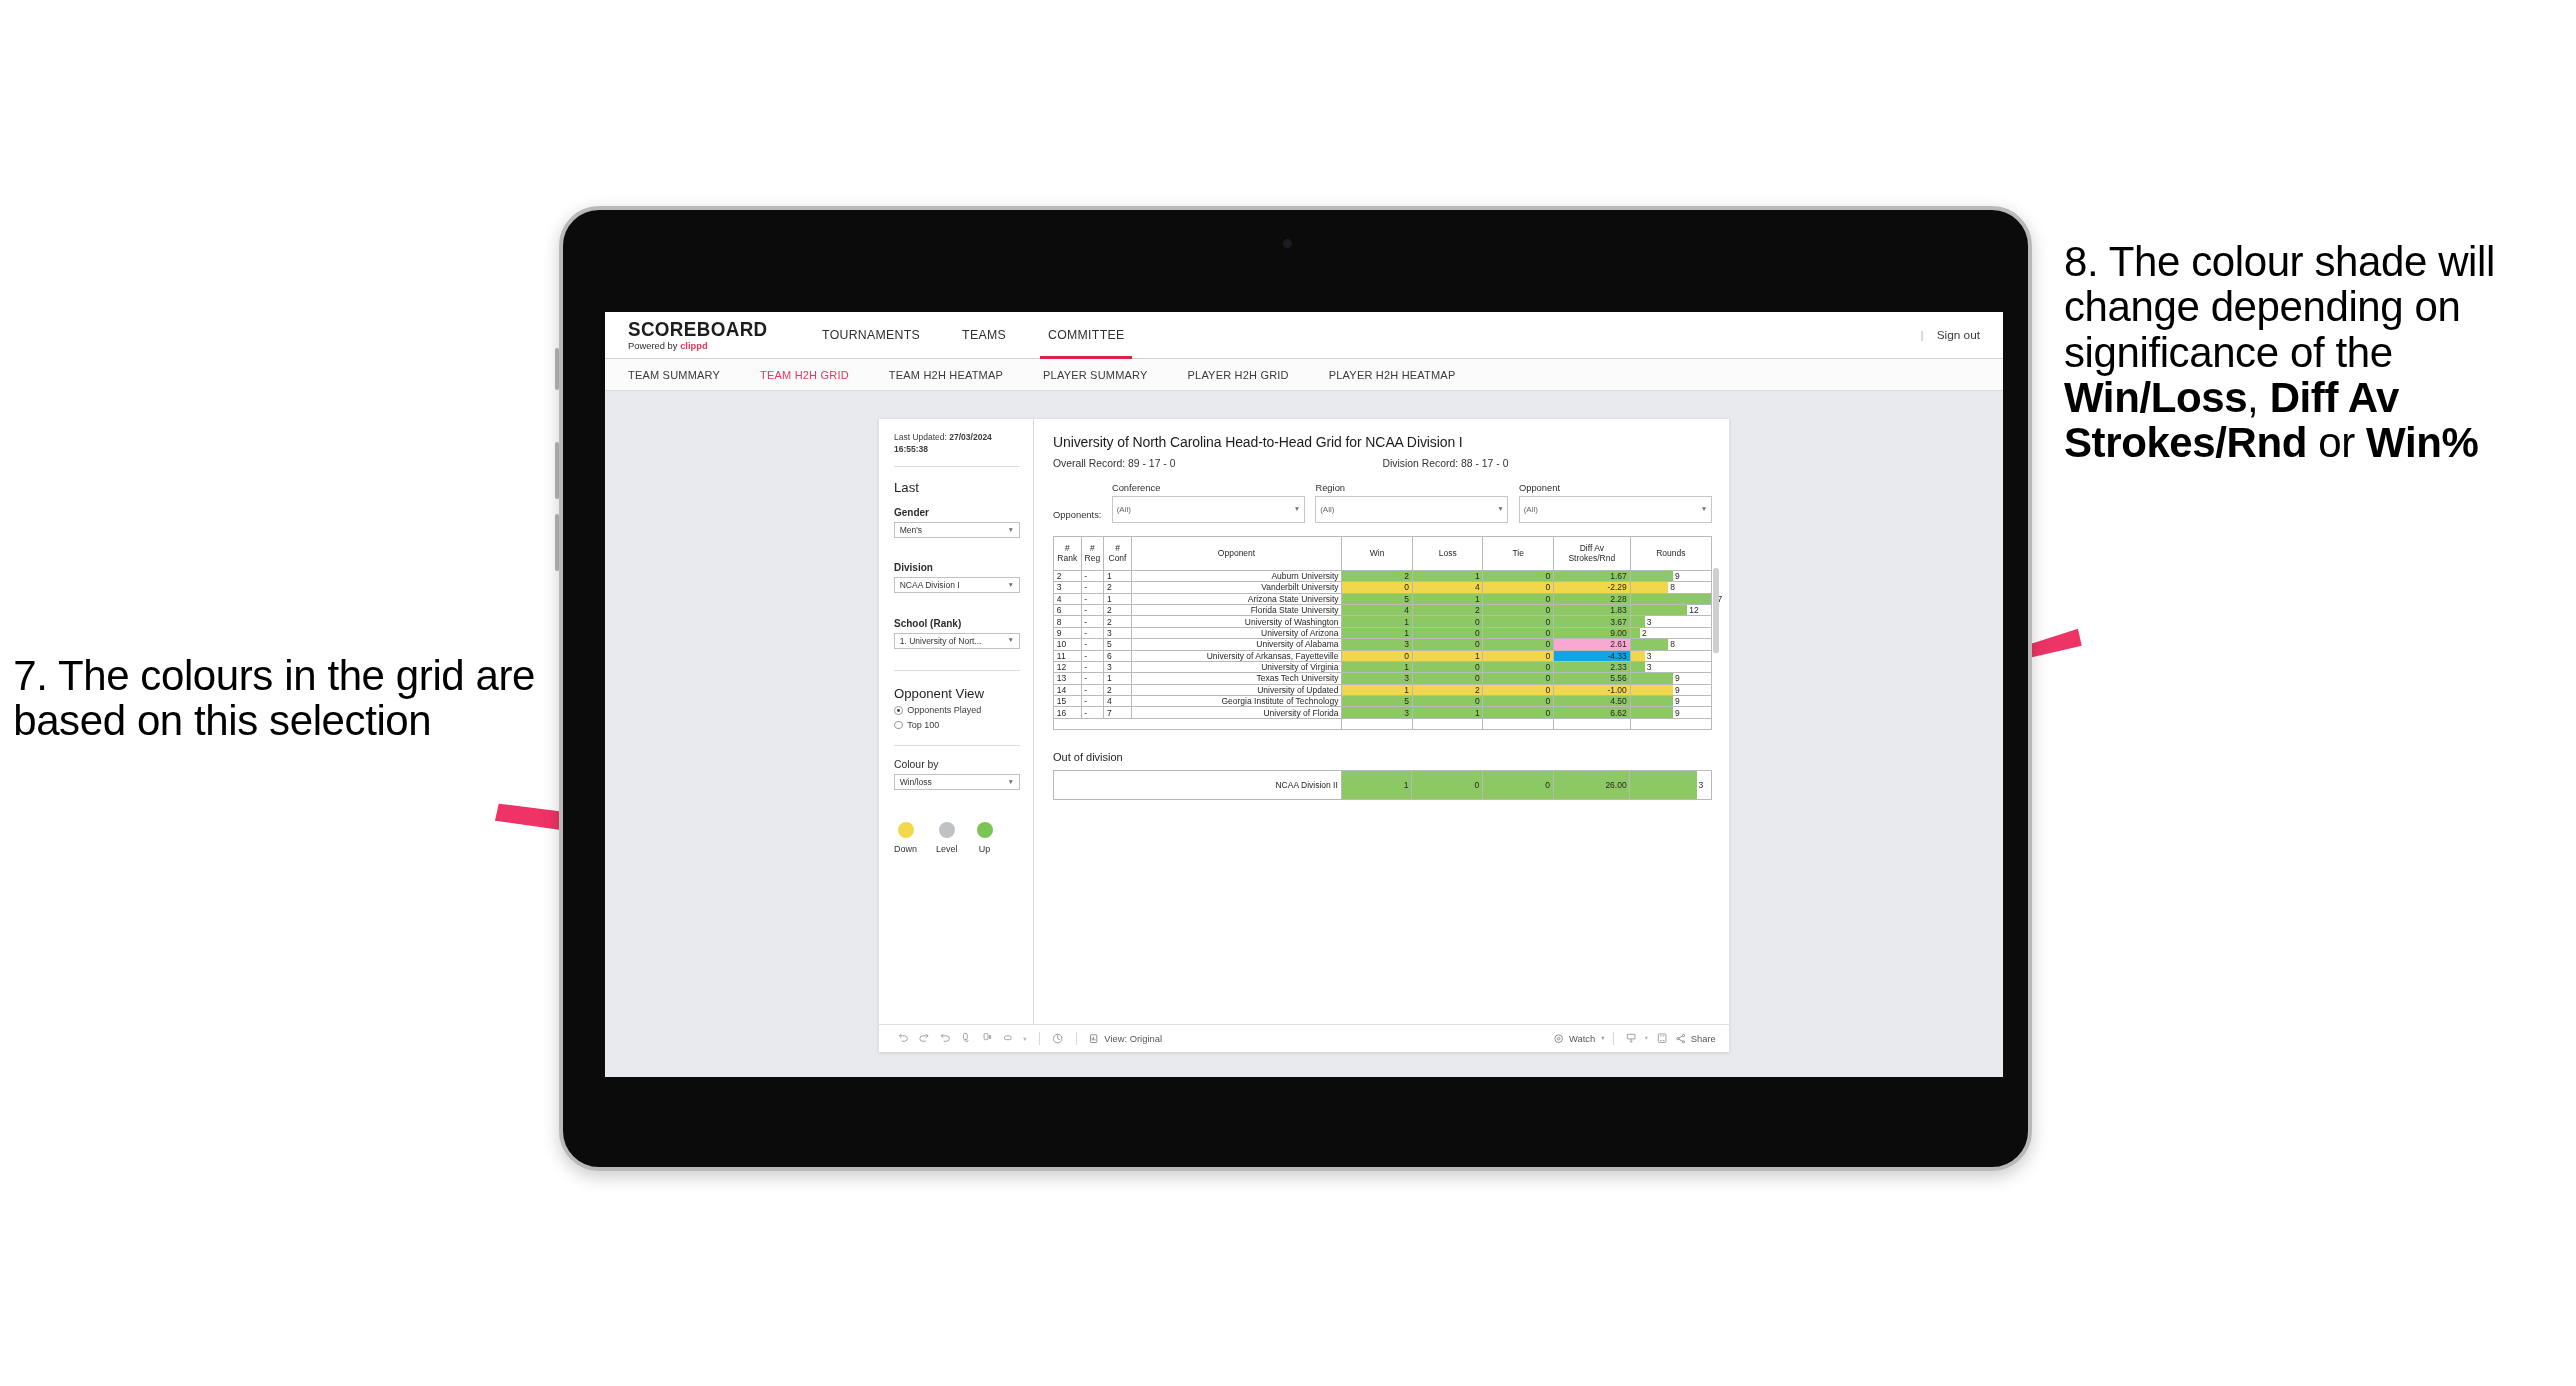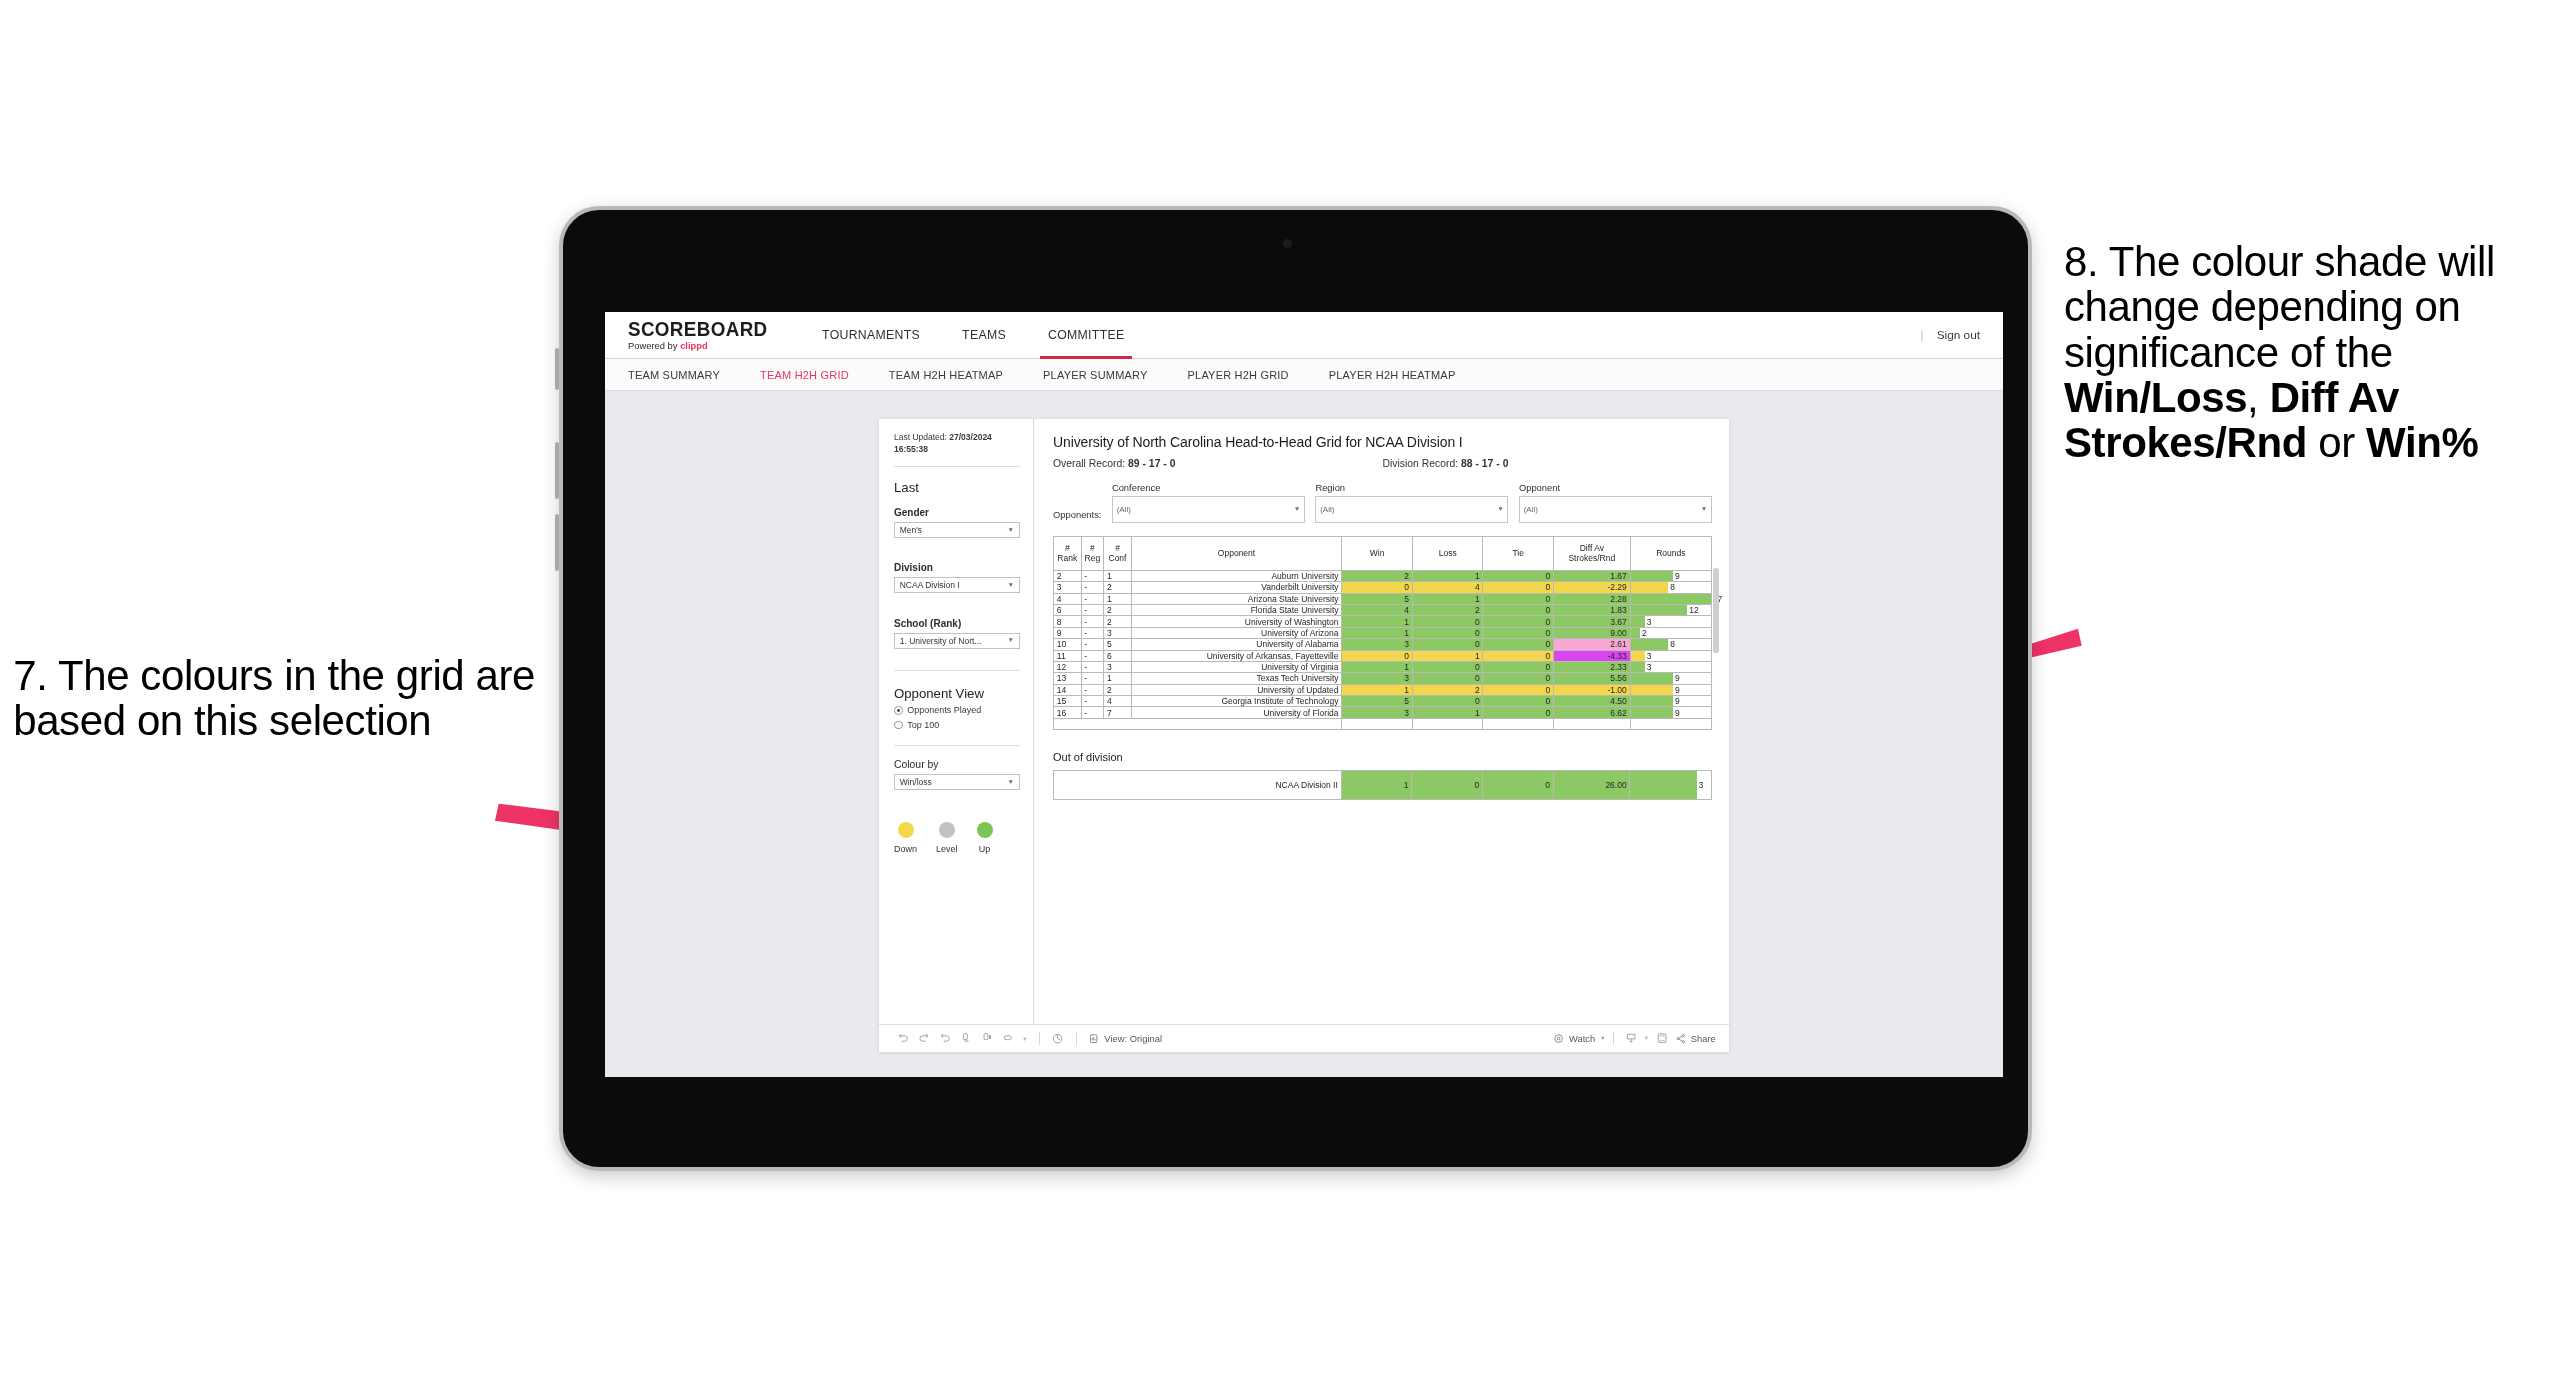--- a/index.html
+++ b/index.html
@@ -149,21 +149,21 @@
   #legend { margin-top: 32px; display:flex; gap: 19px; }
   .lg { display:flex; flex-direction:column; align-items:center; gap:5.7px; }
   .lg-dot { width:16px; height:16px; border-radius:50%; }
   .lg-lbl { font-size:9px; color:#333; }
 
   
   #main { flex:1; padding: 15px 17px 0 19px; min-width:0; display:flex; flex-direction:column; }
   #viz-title { font-size: 14px; color:#1c1c1c; letter-spacing:-0.1px; }
   #records { display:flex; margin-top: 7.6px; font-size:10.4px; color:#333; }
   #records .rec { width: 50%; }
-  #records .rec .rv { font-weight:700; }
+  #records .rec .rv { font-weight:400; }
 
   #filters { display:flex; align-items:flex-end; gap: 10.4px; margin-top: 13.2px; }
   #filters .flabel { font-size:9.4px; color:#333; padding-bottom:2.8px; white-space:nowrap; }
   .fcol { flex:1; min-width:0; }
   .fcol .cap { font-size:9.4px; color:#2e2e2e; margin-bottom:2.8px; }
   .fsel {
     height:27px; border:0.9px solid #c6c6c6; background:#fff;
     display:flex; align-items:center; justify-content:space-between;
     padding:0 3.8px; font-size:8px; color:#666; cursor:pointer;
   }
@@ -492,21 +492,21 @@
                         </td>
                       </tr>
                       <tr>
                         <td class="c-rank">11</td>
                         <td class="c-reg">-</td>
                         <td class="c-conf">6</td>
                         <td class="c-opp">University of Arkansas, Fayetteville</td>
                         <td class="c-num" style="background: rgb(242, 214, 75);">0</td>
                         <td class="c-num" style="background: rgb(242, 214, 75);">1</td>
                         <td class="c-num" style="background: rgb(242, 214, 75);">0</td>
-                        <td class="c-num" style="background: #d946ef;">-4.33</td>
+                        <td class="c-num" style="background: #0ea5e9;">-4.33</td>
                         <td class="c-rounds">
                           <div class="rbar" style="width: 17.6471%; background: rgb(242, 214, 75);"></div>
                           <div class="rlabel" style="left: calc(17.6471% + 1.9px);">3</div>
                         </td>
                       </tr>
                       <tr>
                         <td class="c-rank">12</td>
                         <td class="c-reg">-</td>
                         <td class="c-conf">3</td>
                         <td class="c-opp">University of Virginia</td>

